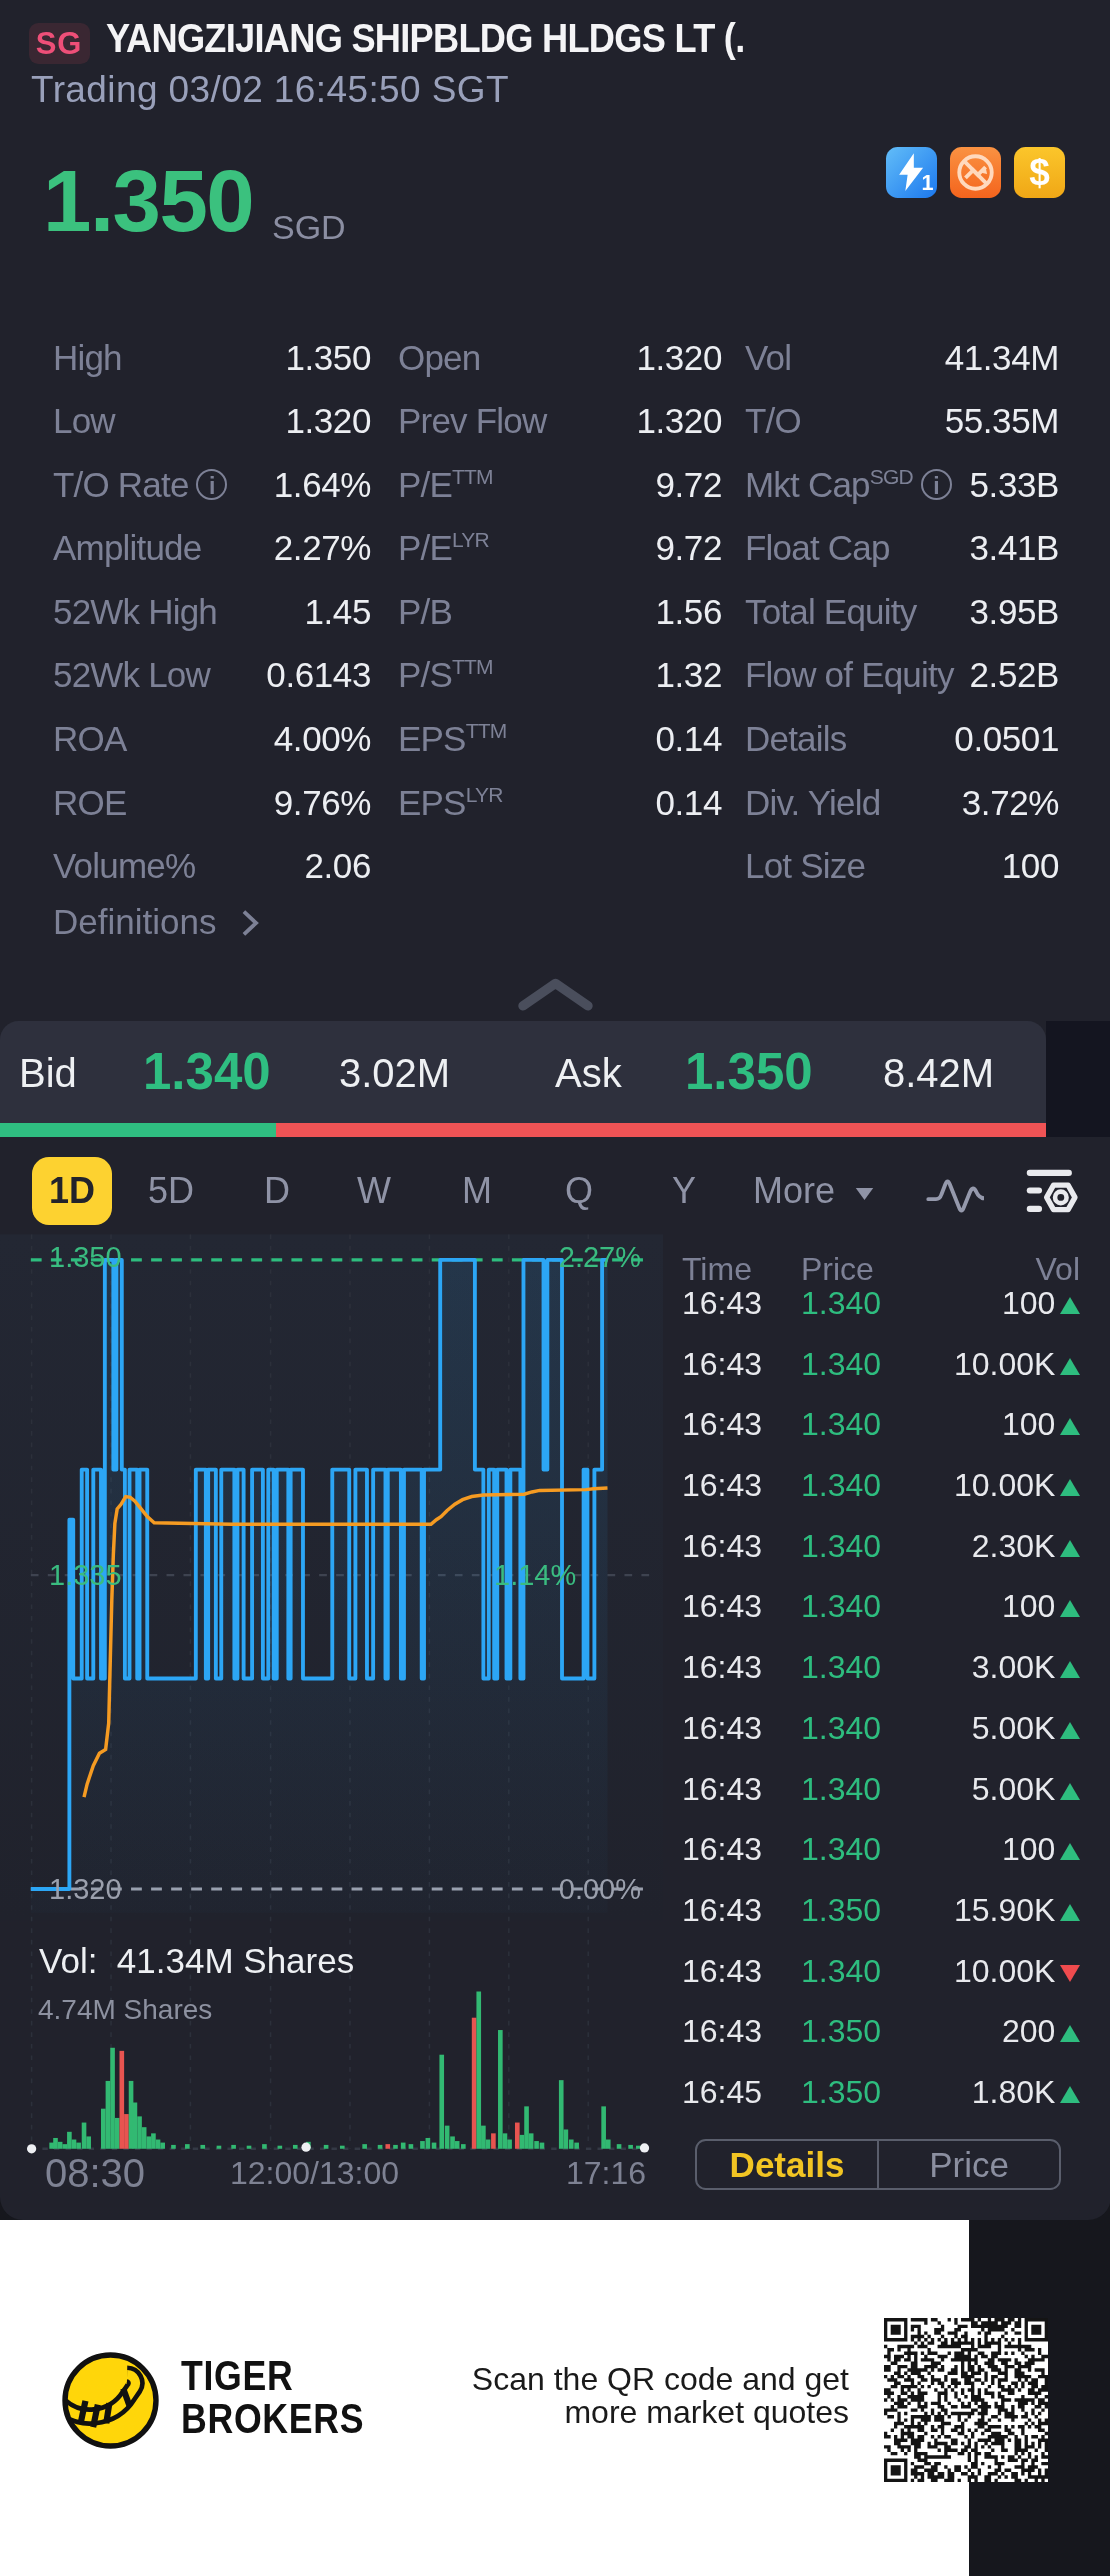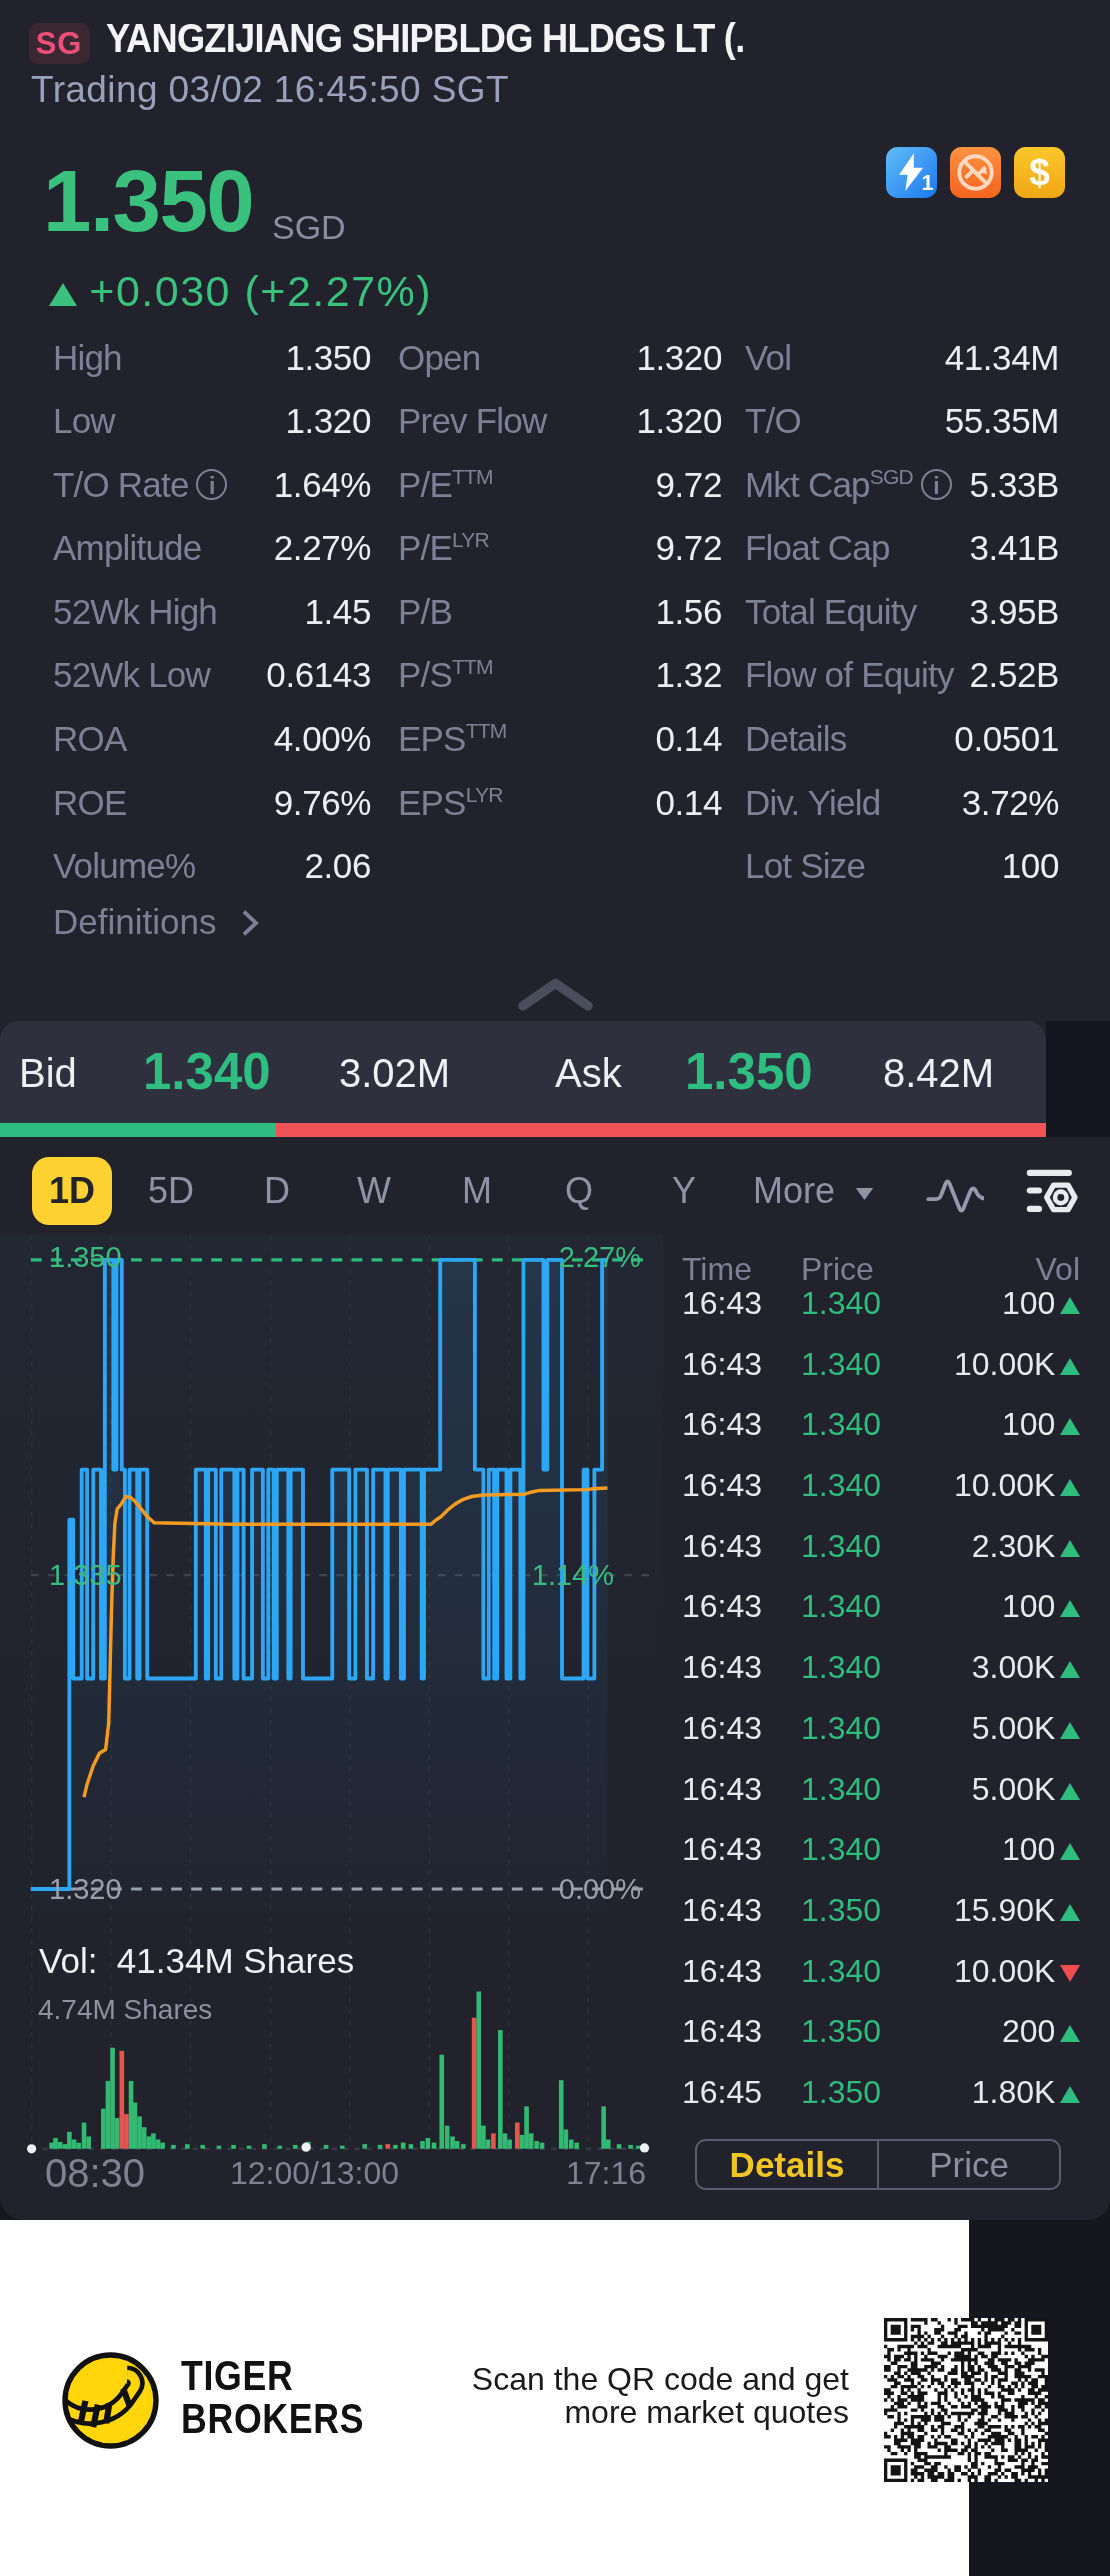--- a/index.html
+++ b/index.html
@@ -55,21 +55,20 @@
 #tbname{left:181px;top:134px;font-size:42px;font-weight:bold;color:#111;line-height:43px;letter-spacing:0.8px;transform:scaleX(0.85);transform-origin:left top}
 #scan{left:432px;top:143px;width:417px;font-size:32px;color:#1a1a1a;text-align:right;line-height:33px}
 </style></head><body>
 <div id="page">
 <div id="panel">
   <div id="sg" class="abs">SG</div>
   <div id="title" class="abs">YANGZIJIANG SHIPBLDG HLDGS LT (.</div>
   <div id="sub" class="abs">Trading 03/02 16:45:50 SGT</div>
   <div id="bigpx" class="abs">1.350</div>
   <div id="sgd" class="abs">SGD</div>
-  <div id="chg" class="abs"><span class="ctri"></span>+0.030 (+2.27%)</div>
   <div class="icn abs" style="left:886px;background:linear-gradient(135deg,#62bdf8,#1c78ee)">
     <svg width="51" height="51" viewBox="0 0 66 66">
           <path d="M36 8 L17 36 h11 L25 57 L48 27 h-12 z" fill="#fff"></path>
           <text x="46" y="56" font-size="28" font-weight="bold" fill="#fff" font-family="Liberation Sans">1</text>
         </svg></div>
   <div class="icn abs" style="left:950px;background:linear-gradient(180deg,#fa9242,#f4641d)">
     <svg width="51" height="51" viewBox="0 0 66 66">
       <circle cx="33" cy="33" r="21" fill="none" stroke="#ffd9bd" stroke-width="5"></circle>
       <path d="M20 40 L30 30 L36 36 L46 26" fill="none" stroke="#ffd9bd" stroke-width="5"></path>
       <path d="M46 26 l2 9 l-9 -2 z" fill="#ffd9bd"></path>
@@ -290,21 +289,21 @@
         <rect x="800" y="2780" width="6" height="6" fill="#32b972"></rect>
         <rect x="815" y="2781" width="6" height="5" fill="#32b972"></rect>
         <rect x="825" y="2782" width="6" height="4" fill="#32b972"></rect>
     <circle cx="41" cy="2786" r="6" fill="#eef0f3"></circle>
     <circle cx="397" cy="2784" r="6" fill="#eef0f3"></circle>
     <circle cx="836" cy="2785" r="6" fill="#eef0f3"></circle>
   </svg>
   <div class="cl gr abs" style="left:49px;top:1240px">1.350</div>
   <div class="cl gr abs" style="left:494px;top:1240px;width:147px;text-align:right">2.27%</div>
   <div class="cl gr abs" style="left:49px;top:1558px">1.335</div>
-  <div class="cl gr abs" style="left:467px;top:1558px;width:147px;text-align:right">1.14%</div>
+  <div class="cl gr abs" style="left:494px;top:1558px;width:147px;text-align:left">1.14%</div>
   <div class="cl gy abs" style="left:49px;top:1872px">1.320</div>
   <div class="cl gy abs" style="left:494px;top:1872px;width:147px;text-align:right">0.00%</div>
   <div class="abs" style="left:39px;top:1941px;font-size:35px;color:#eef0f3">Vol:&nbsp;&nbsp;41.34M Shares</div>
   <div class="abs" style="left:38px;top:1994px;font-size:28px;color:#8d91a0">4.74M Shares</div>
   <div class="cl gy2 abs" style="left:45px;top:2156px;font-size:40px">08:30</div>
   <div class="cl gy2 abs" style="left:230px;top:2156px;font-size:32px">12:00/13:00</div>
   <div class="cl gy2 abs" style="left:566px;top:2156px;font-size:32px">17:16</div>
 
   <div class="abs" style="left:682px;top:1251px;font-size:32px;color:#7d8196">Time</div>
   <div class="abs" style="left:801px;top:1251px;font-size:32px;color:#7d8196">Price</div>

